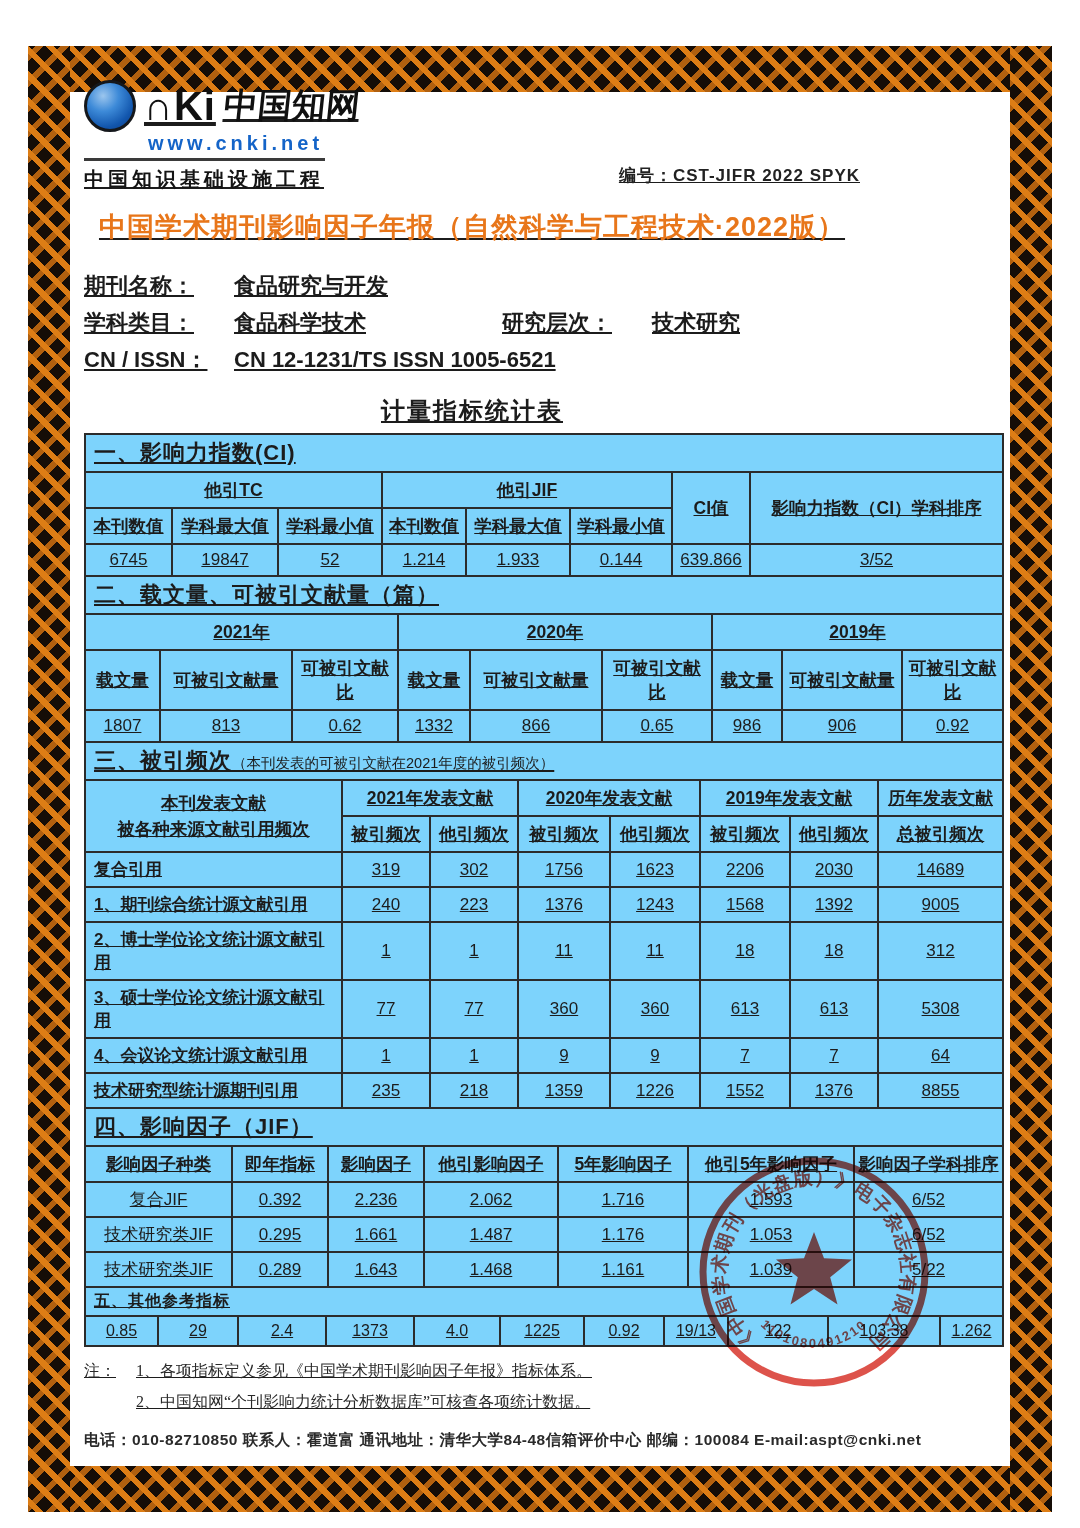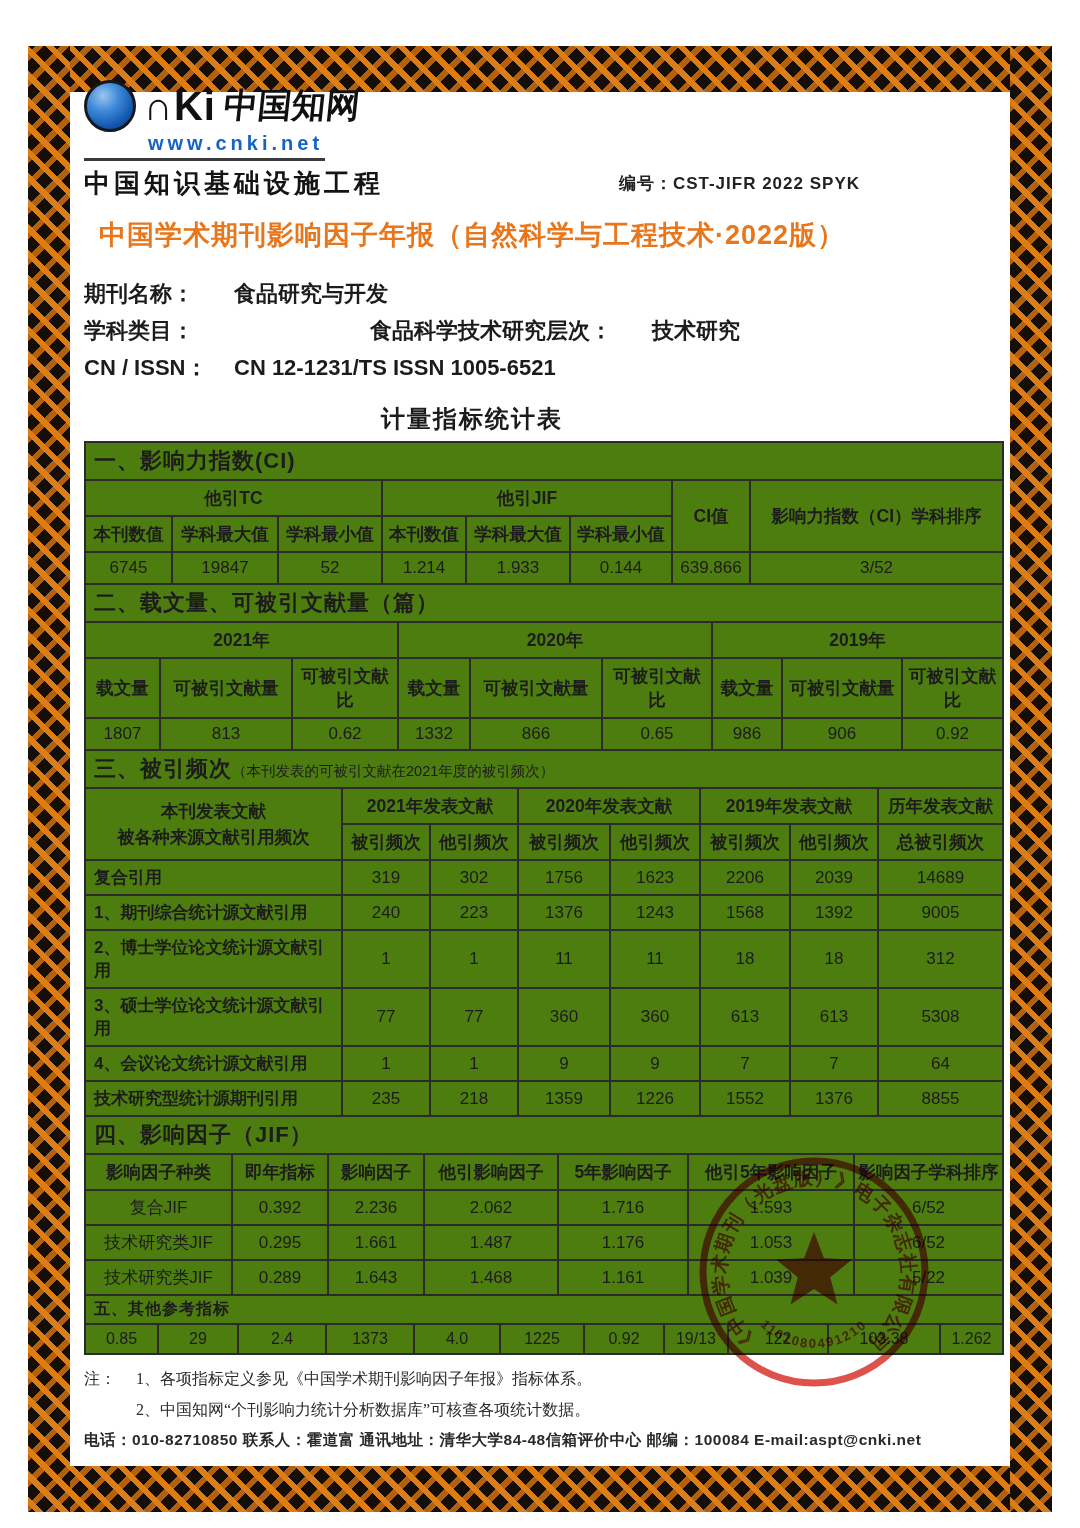--- a/index.html
+++ b/index.html
@@ -14,55 +14,55 @@
     background:
       repeating-linear-gradient(45deg, transparent 0 5px, #dd7d15 5px 11px, transparent 11px 18px),
       repeating-linear-gradient(135deg, transparent 0 5px, #b1600f 5px 11px, transparent 11px 18px),
       #150d07;
   }
   .braid-top{left:28px;right:28px;top:46px;height:46px;}
   .braid-bottom{left:28px;right:28px;bottom:16px;height:46px;}
   .braid-left{left:28px;top:46px;bottom:16px;width:42px;}
   .braid-right{right:28px;top:46px;bottom:16px;width:42px;}
 
-  .content{position:absolute;left:84px;top:80px;width:776px;z-index:2;}
+  .content{position:absolute;left:84px;top:80px;width:776px;z-index:2;text-decoration:underline;}
 
   
   .brand-row{display:flex;justify-content:space-between;align-items:flex-end;}
   .logo-top{display:flex;align-items:center;gap:8px;}
   .globe{
     width:52px;height:52px;border-radius:50%;
     background:radial-gradient(circle at 35% 28%, #9cc6ee 0%, #3d8ad8 35%, #1256ad 70%, #0a3c86 100%);
     border:3px solid #15181c;box-sizing:border-box;
   }
   .cnki-mark{font-size:40px;font-weight:bold;letter-spacing:1px;color:#101010;}
   .cnki-cn{font-size:34px;font-weight:bold;color:#101010;transform:skewX(-6deg);}
   .site-line{
     color:#1464c8;font-weight:bold;font-size:20px;letter-spacing:4px;
     border-bottom:3px solid #3a3a3a;padding:0 2px 3px 64px;display:inline-block;
   }
-  .slogan{font-size:26px;font-weight:bold;letter-spacing:4px;margin-top:5px;color:#141414;}
+  .slogan{font-size:20px;font-weight:bold;letter-spacing:4px;margin-top:5px;color:#141414;}
   .serial{font-size:17px;font-weight:bold;letter-spacing:1px;padding-bottom:6px;color:#222;}
 
   .doc-title{
     text-align:center;font-size:27px;font-weight:bold;color:#e8761a;
     margin:16px 0 0 0;letter-spacing:1px;
   }
 
   
   .info{margin-top:26px;font-size:22px;}
   .info-row{display:flex;margin-bottom:7px;align-items:baseline;}
   .lbl{font-weight:bold;width:150px;flex:0 0 auto;}
-  .val{font-weight:600;text-align:right;}
+  .val{font-weight:600;}
   .val-cat{width:268px;flex:0 0 auto;}
 
   .table-title{text-align:center;font-size:24px;font-weight:bold;margin:20px 0 8px 0;letter-spacing:2px;}
 
   
-  table{border-collapse:collapse;width:920px;table-layout:fixed;background:#4d7c0f;}
+  table{border-collapse:collapse;width:920px;table-layout:fixed;background:#7dd3fc;}
   table+table, .sec{margin-top:-2px;}
   th,td{border:2px solid #2b2b2b;text-align:center;font-size:17px;padding:5px 3px;color:#1c1c1c;}
   th{font-weight:bold;font-size:17.5px;}
   .s-head{
     text-align:left;font-size:22px;font-weight:bold;padding:3px 8px;letter-spacing:1px;
   }
   .s-note{font-size:14.5px;font-weight:normal;letter-spacing:0;}
   .row-lbl{text-align:left;padding-left:8px;font-weight:600;}
   .two-line div{line-height:1.5;}
   .t5 th{font-size:15px;padding:6px 1px;}
@@ -250,21 +250,21 @@
       <th>他引频次</th>
       <th>总被引频次</th>
     </tr>
     <tr>
       <td class="row-lbl">复合引用</td>
       <td>319</td>
       <td>302</td>
       <td>1756</td>
       <td>1623</td>
       <td>2206</td>
-      <td>2039</td>
+      <td>2030</td>
       <td>14689</td>
     </tr>
     <tr>
       <td class="row-lbl">1、期刊综合统计源文献引用</td>
       <td>240</td>
       <td>223</td>
       <td>1376</td>
       <td>1243</td>
       <td>1568</td>
       <td>1392</td>

